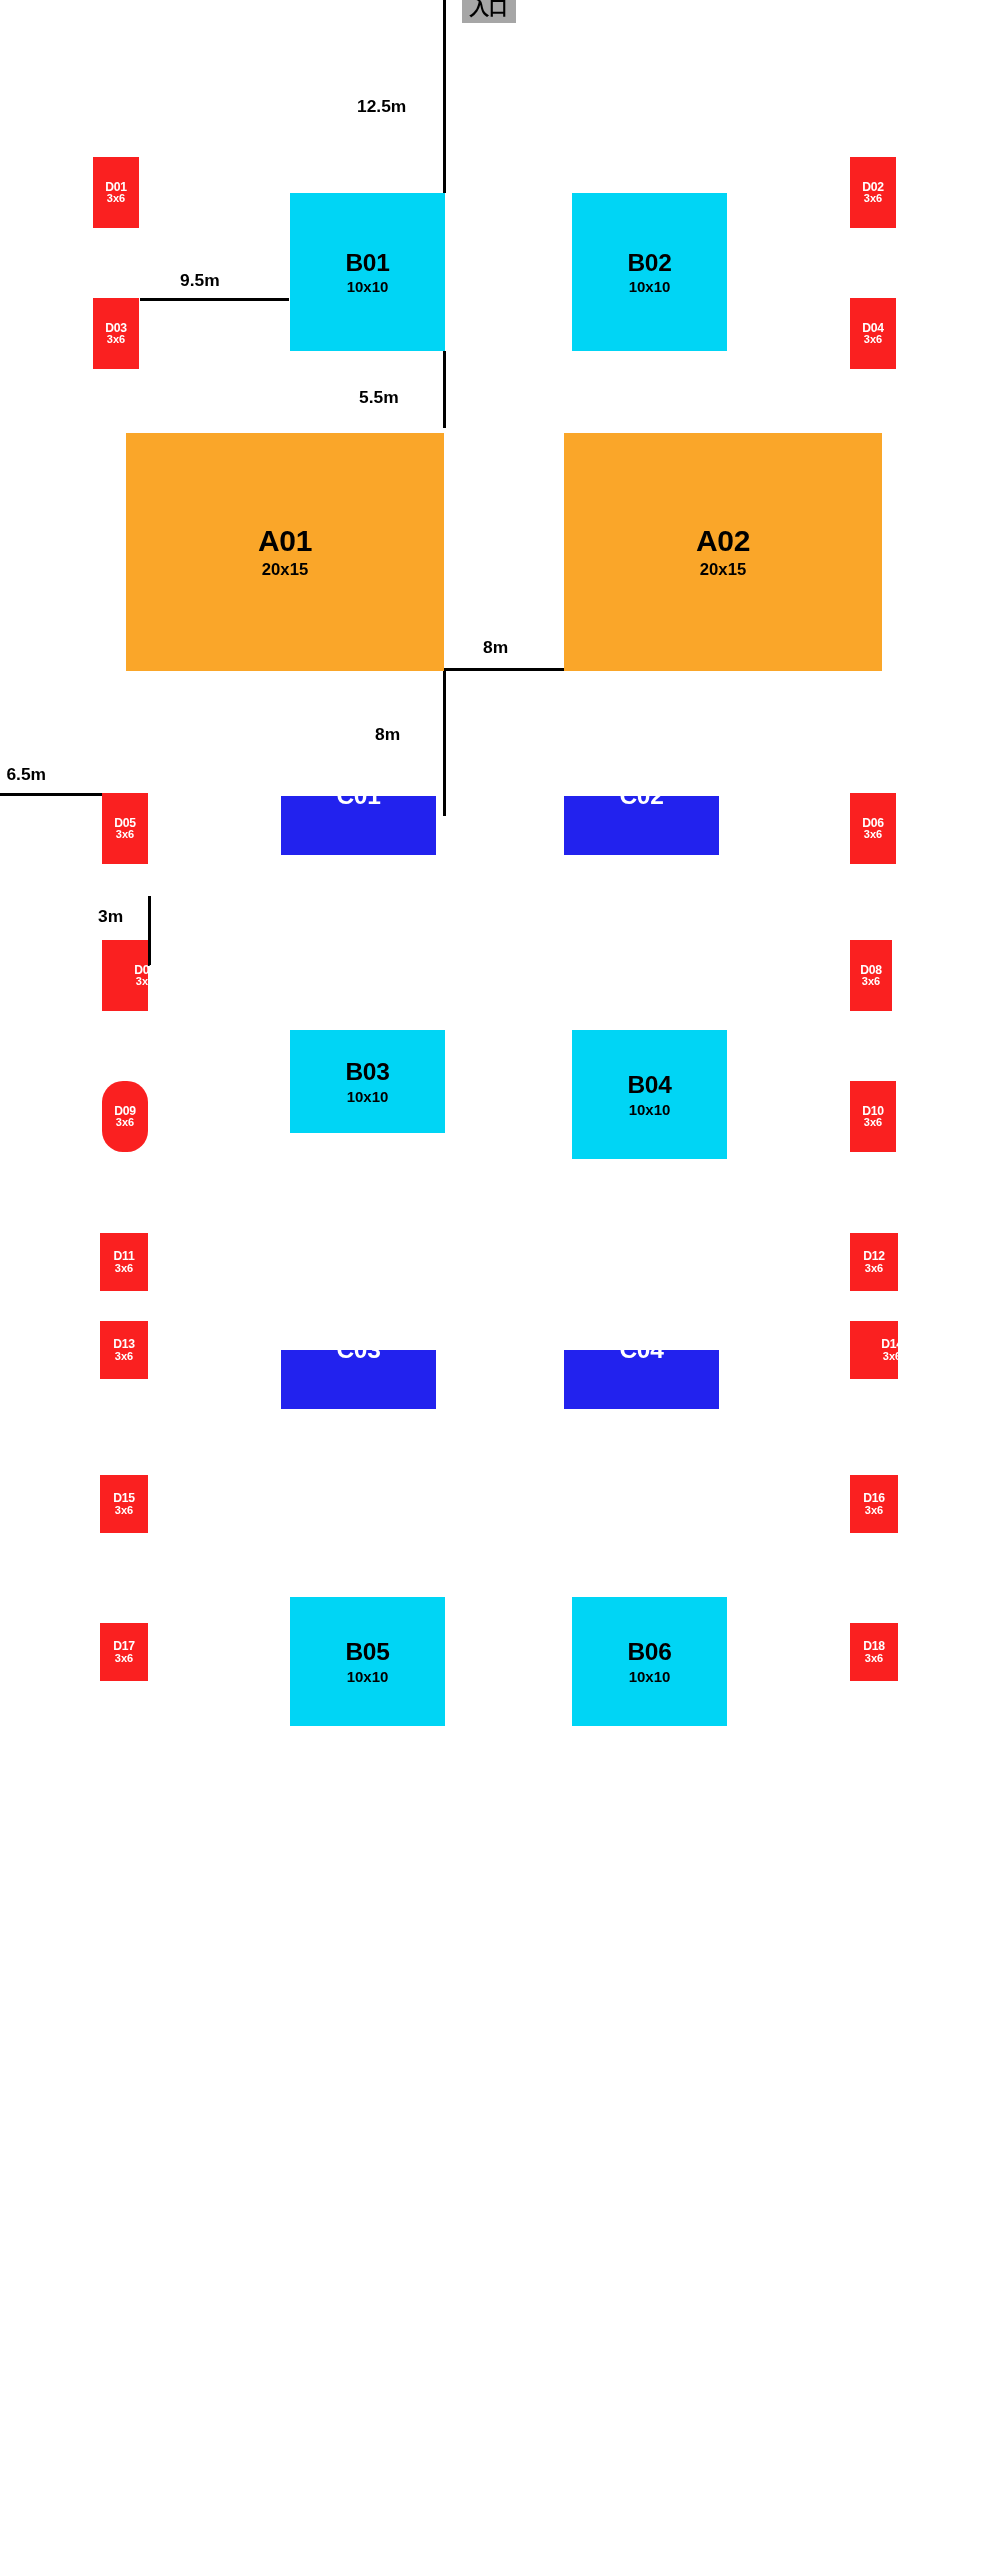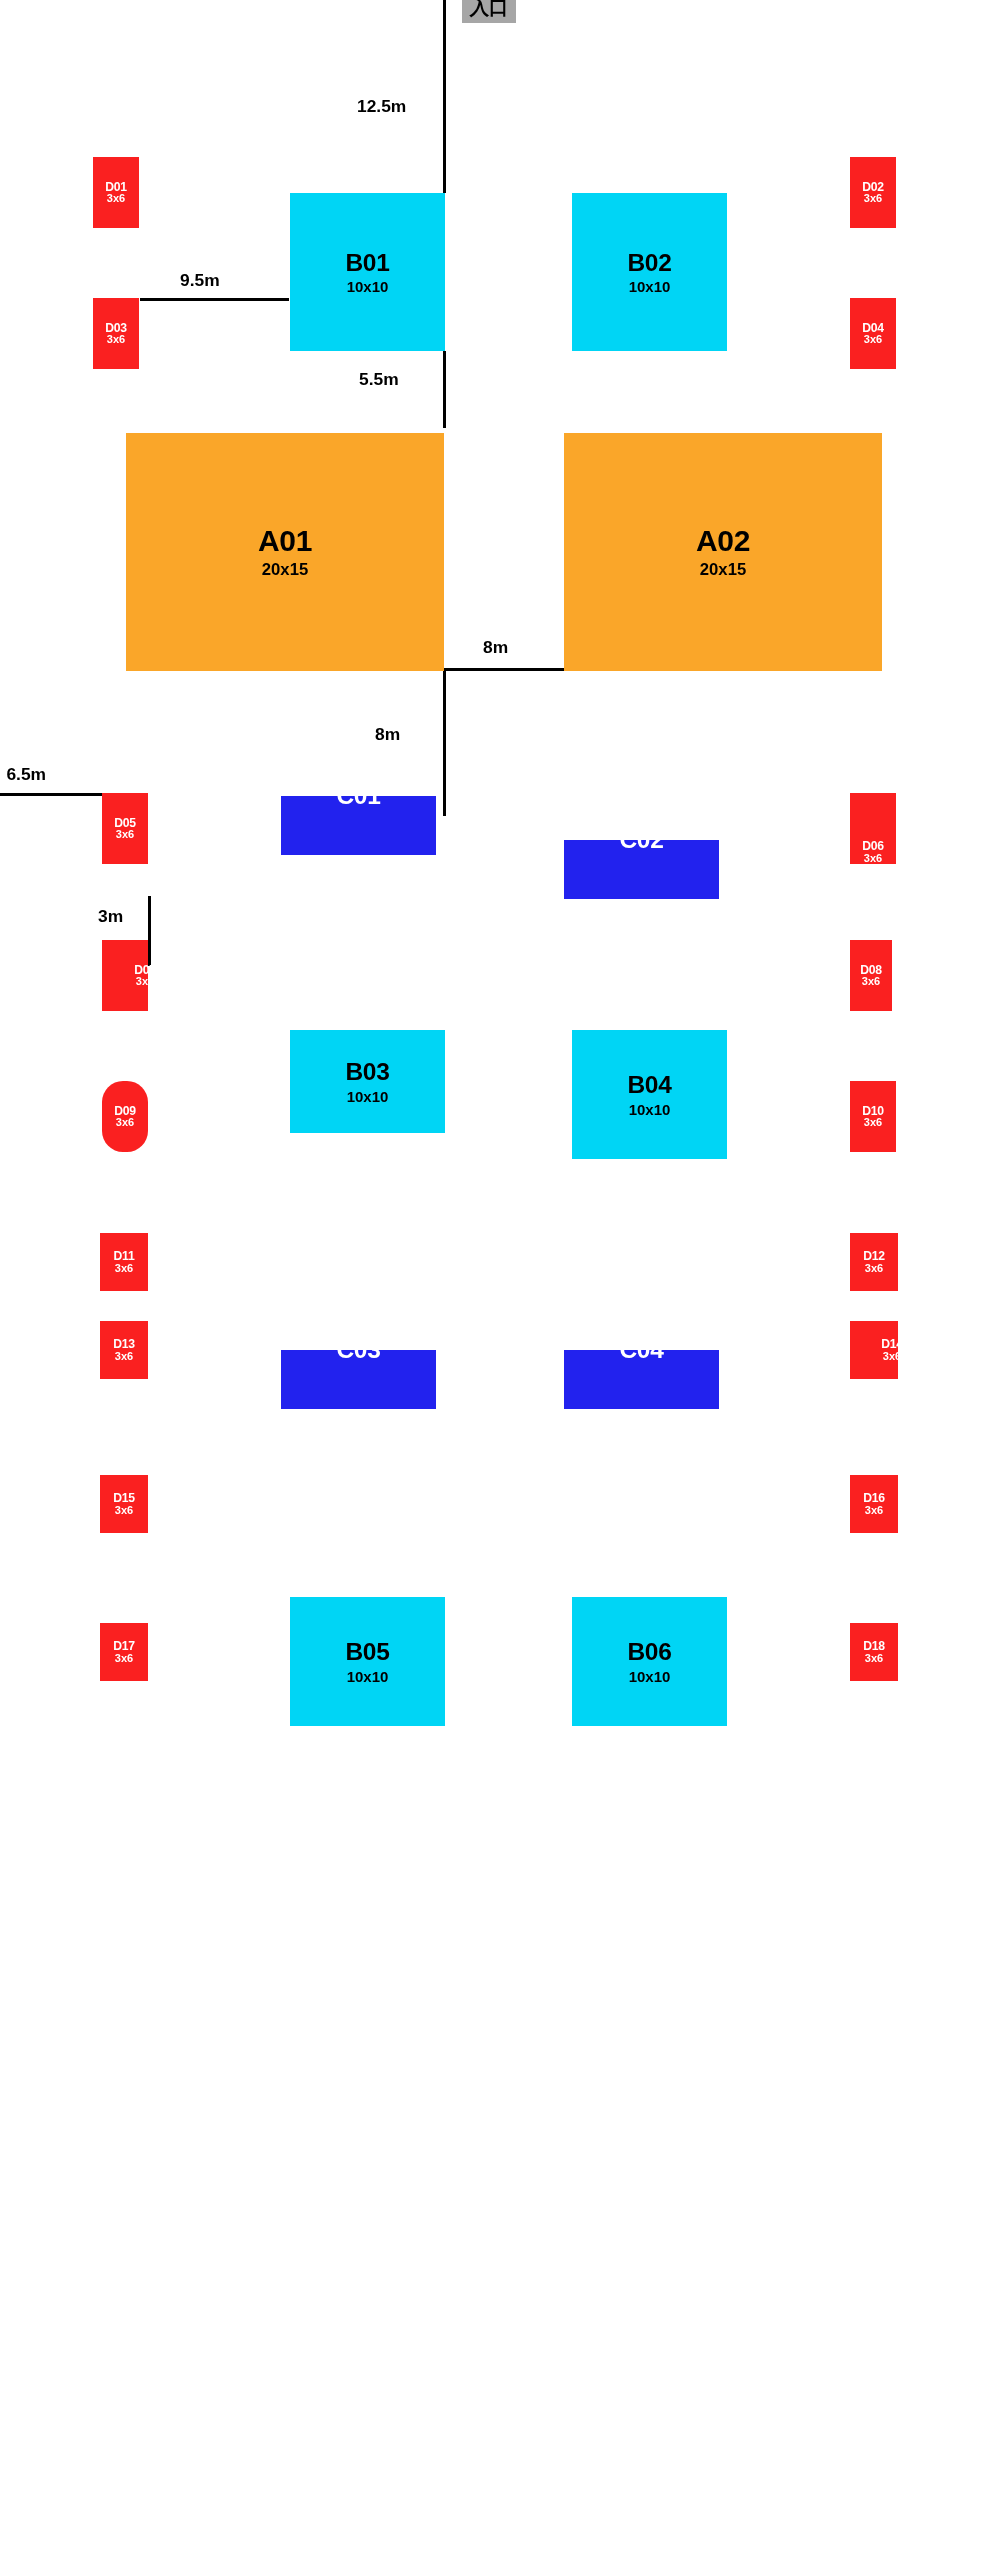--- a/index.html
+++ b/index.html
@@ -123,21 +123,21 @@
 
   <div class="entrance" style="left:462px; top:-2.6px; width:54px; height:26px;">入口</div>
 
   <div class="rule-v" style="left:443px; top:0px; height:193px;"></div>
   <div class="dim" style="left:357px; top:98px;">12.5m</div>
 
   <div class="rule-h" style="left:140px; top:298px; width:149px;"></div>
   <div class="dim" style="left:180px; top:272px;">9.5m</div>
 
   <div class="rule-v" style="left:443px; top:351px; height:77px;"></div>
-  <div class="dim" style="left:359px; top:371px;">5.5m</div>
+  <div class="dim" style="left:359px; top:389px;">5.5m</div>
 
   <div class="rule-h" style="left:443px; top:668px; width:129px;"></div>
   <div class="dim" style="left:483px; top:639px;">8m</div>
 
   <div class="rule-v" style="left:443px; top:668px; height:148px;"></div>
   <div class="dim" style="left:375px; top:726px;">8m</div>
 
   <div class="rule-h" style="left:0px; top:793px; width:103px;"></div>
   <div class="dim" style="left:6.4px; top:766px;">6.5m</div>
 
@@ -187,26 +187,26 @@
   <div class="booth type-d" style="left:102px; top:793px; width:46px; height:71px;">
     <span class="code">D05</span>
     <span class="size">3x6</span>
   </div>
 
   <div class="booth type-c" style="left:281px; top:796px; width:155px; height:59px;">
     <span class="code">C01</span>
     <span class="size">10x5</span>
   </div>
 
-  <div class="booth type-c" style="left:564px; top:796px; width:155px; height:59px;margin-top:44px;">
+  <div class="booth type-c" style="left:564px; top:796px; width:155px; height:59px;">
     <span class="code">C02</span>
     <span class="size">10x5</span>
   </div>
 
-  <div class="booth type-d" style="left:850px; top:793px; width:46px; height:71px;justify-content:flex-end;">
+  <div class="booth type-d" style="left:850px; top:793px; width:46px; height:71px;">
     <span class="code">D06</span>
     <span class="size">3x6</span>
   </div>
 
   <div class="booth type-d" style="left:102px; top:940px; width:46px; height:71px;padding-left:40px;">
     <span class="code">D07</span>
     <span class="size">3x6</span>
   </div>
 
   <div class="booth type-d" style="left:850px; top:940px; width:42px; height:71px;">

